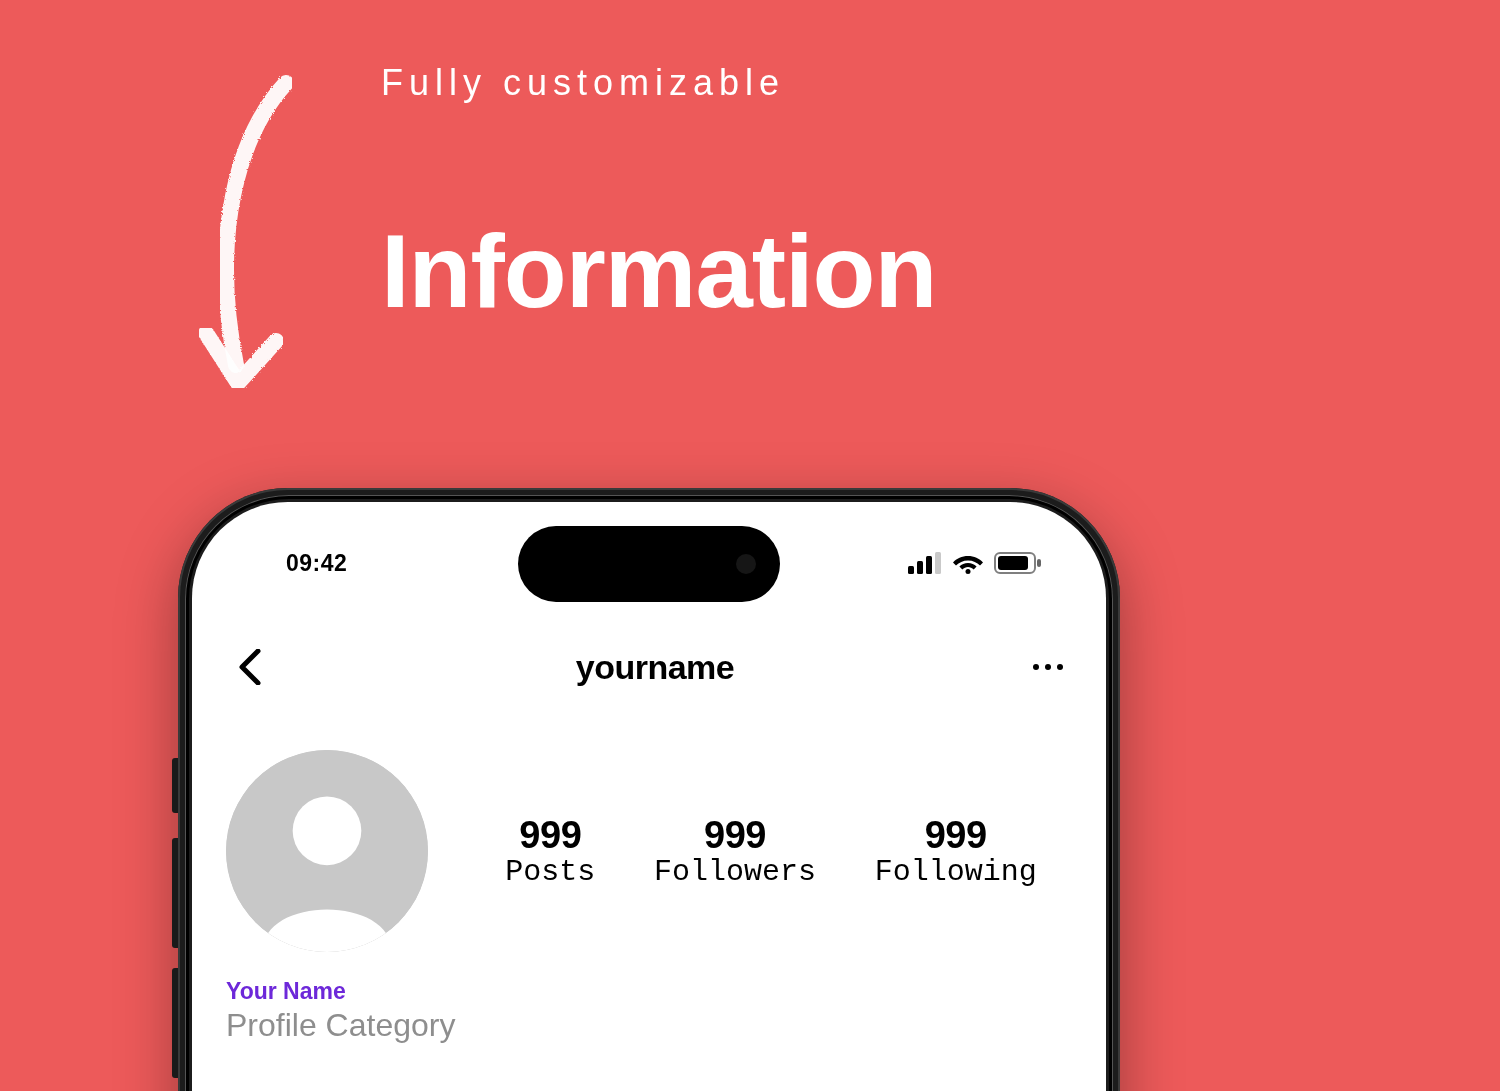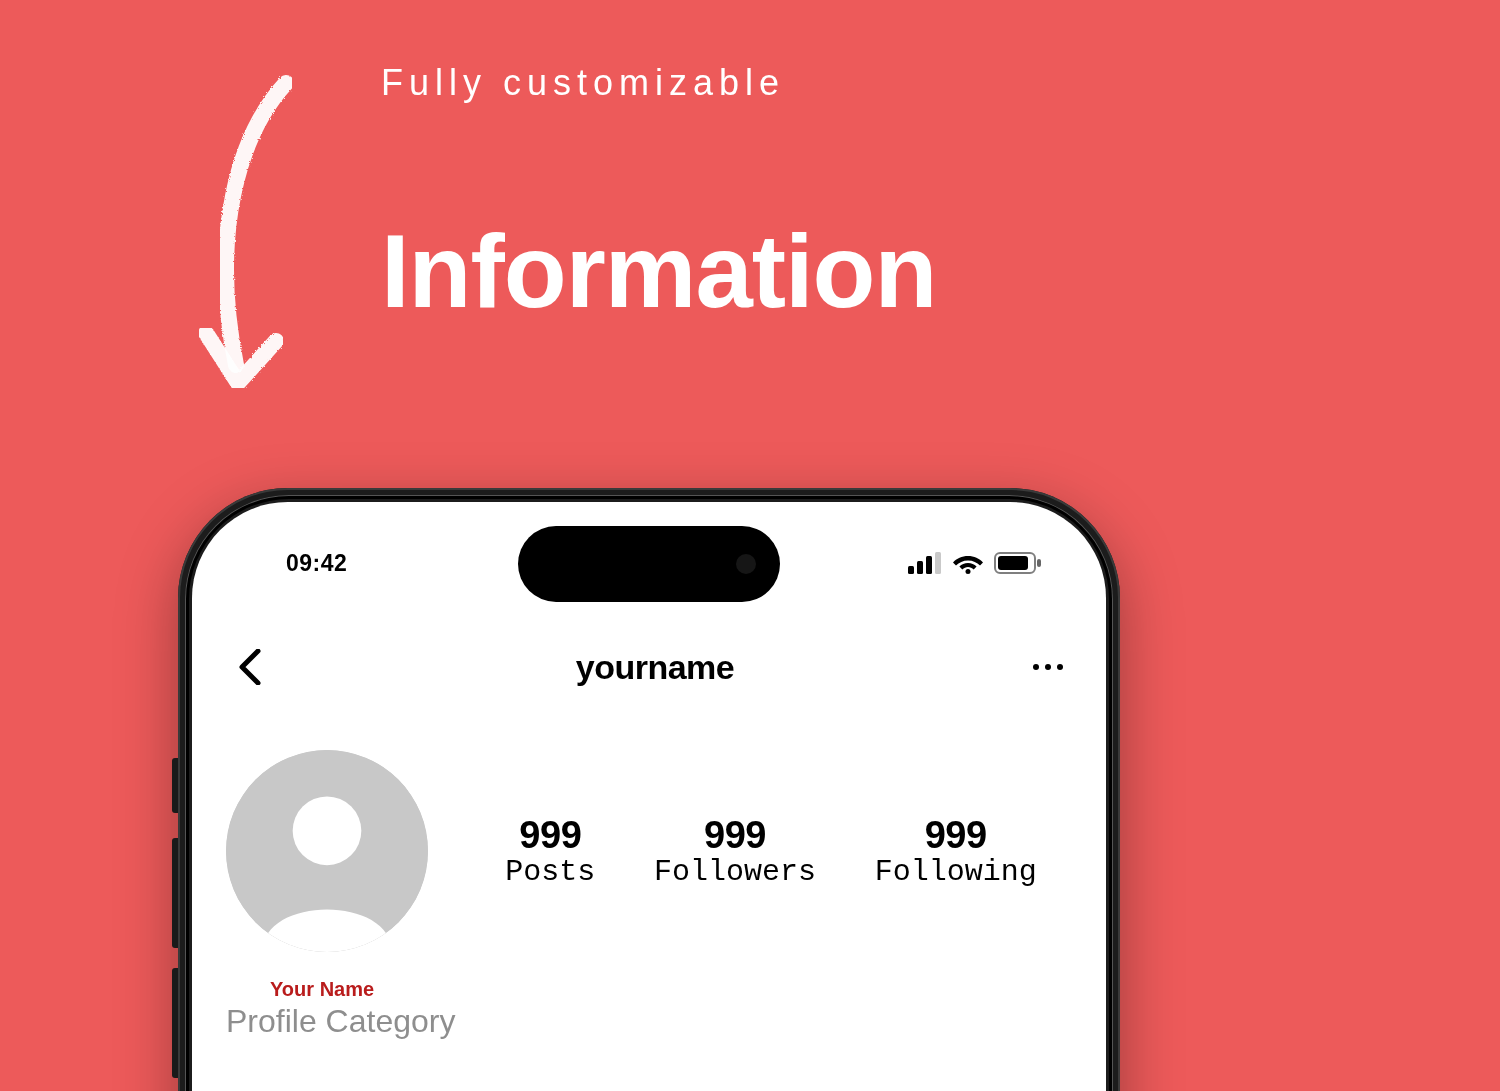--- a/index.html
+++ b/index.html
@@ -190,24 +190,23 @@
       font-size: 30px;
       font-weight: 400;
       color: #000;
       margin-top: -2px;
       font-family: Liberation Mono, monospace;
     }
     .profile-meta {
       margin-top: 26px;
     }
     .profile-name {
-      font-size: 20px;
+      font-size: 23px;
       font-weight: 800;
-      color: #b91c1c;
-      margin-left: 44px;
+      color: #6d28d9;
     }
     .profile-category {
       font-size: 32px;
       font-weight: 400;
       color: #8e8e8e;
       margin-top: 2px;
     }
   </style>
 </head>
 <body>

